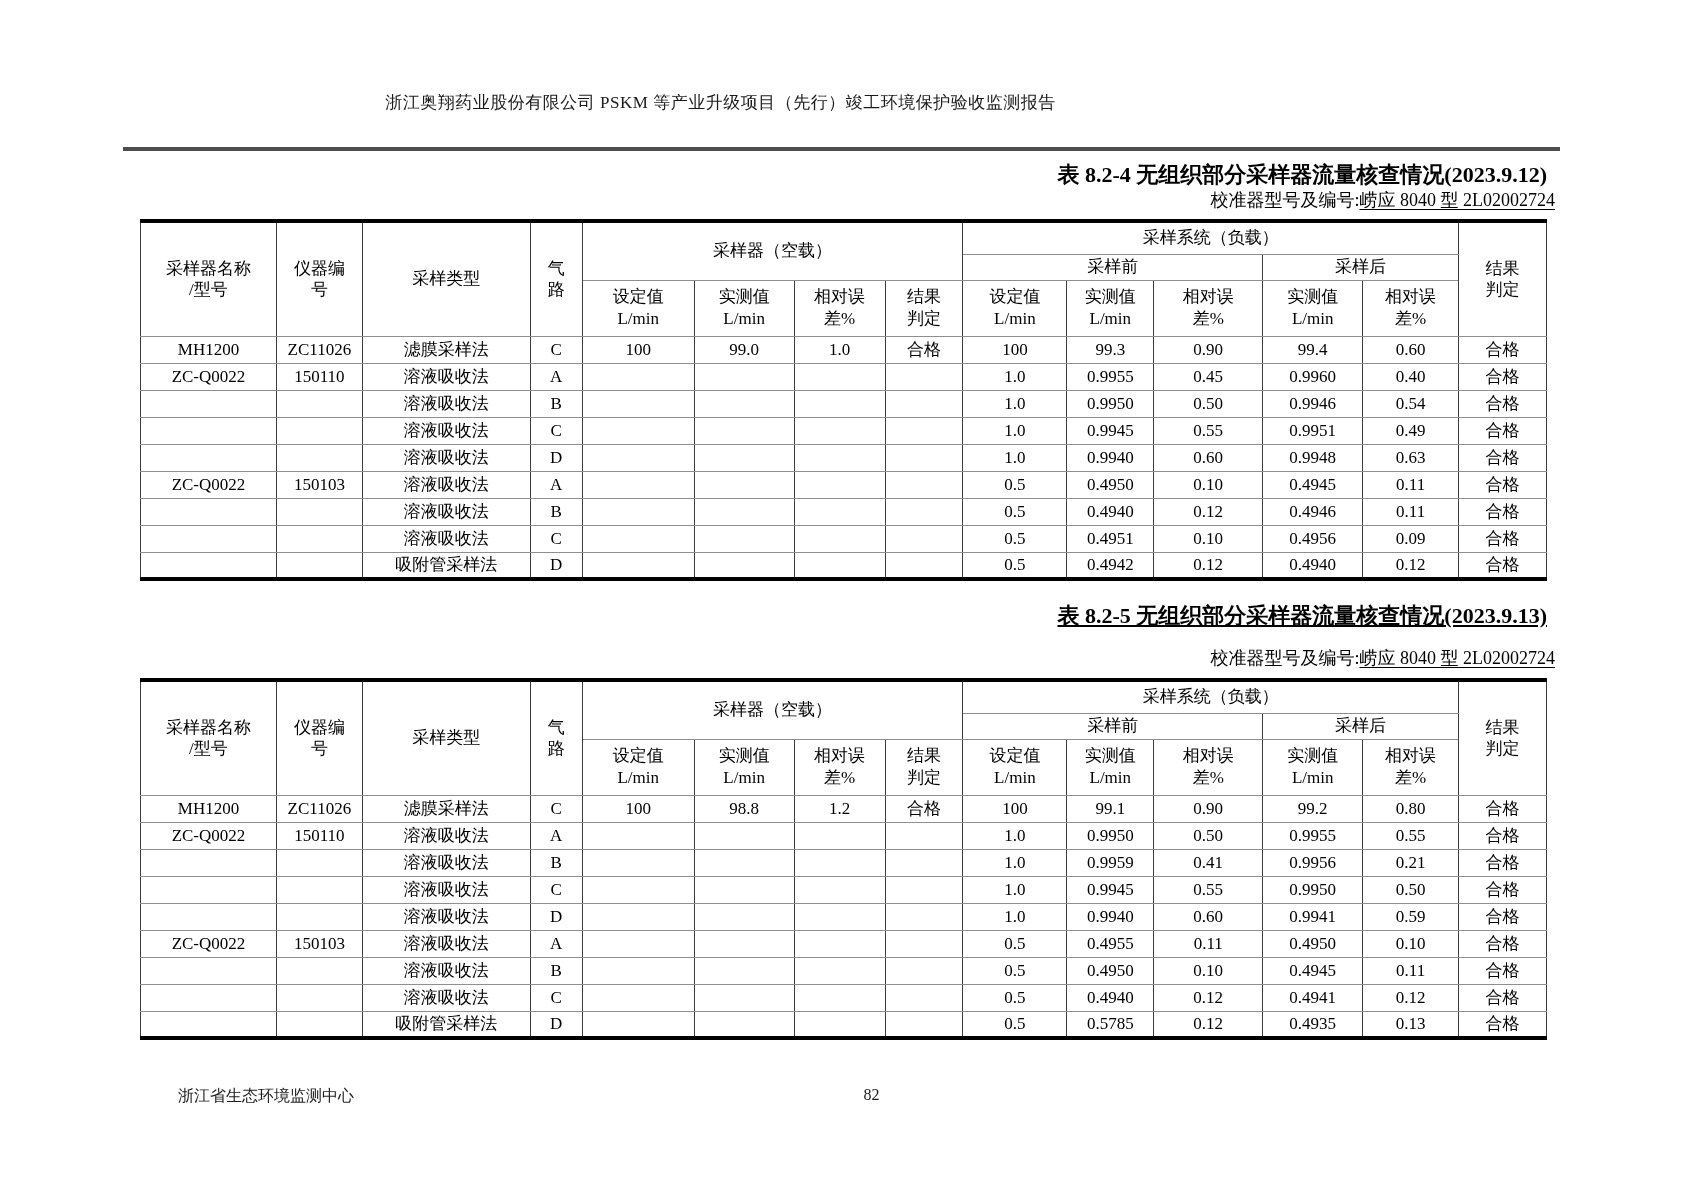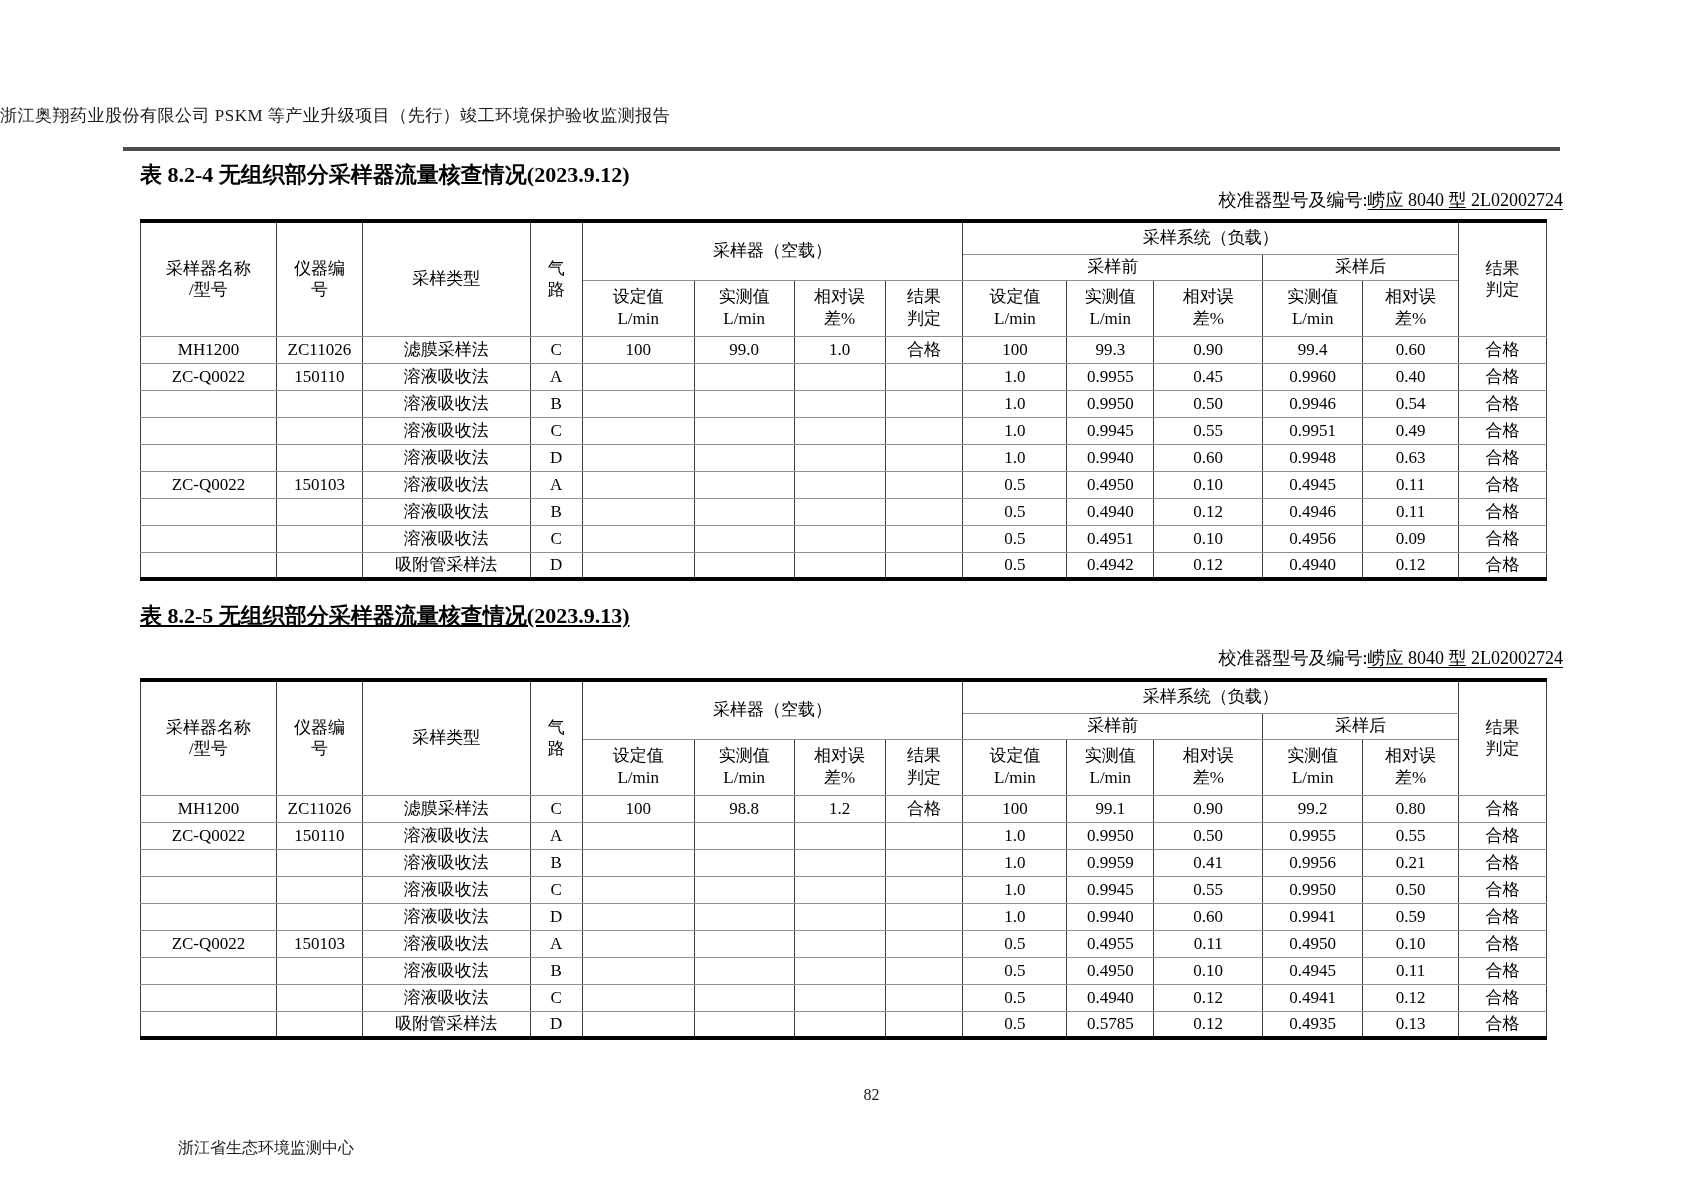--- a/index.html
+++ b/index.html
@@ -1,36 +1,36 @@
 <!DOCTYPE html>
 <html><head>
 <meta charset="utf-8">
 <style>
   html,body { margin:0; padding:0; }
   body {
     width:1683px; height:1190px; background:#ffffff; position:relative;
     font-family:"Liberation Serif","DejaVu Serif",serif; color:#111;
   }
   .doc-header {
-    position:absolute; top:104px; left:0; width:1441px;
-    text-align:left; font-size:17px; letter-spacing:0.5px; color:#1a1a1a;
+    position:absolute; top:91px; left:0; width:1441px;
+    text-align:center; font-size:17px; letter-spacing:0.5px; color:#1a1a1a;
   }
   .top-rule {
     position:absolute; top:147px; left:123px; width:1437px; height:4px;
     background:#4d4d4d;
   }
   .content { position:absolute; left:140px; top:0; width:1407px; }
   .table-title {
-    position:absolute; left:0; width:100%; text-align:left;
+    position:absolute; left:0; width:100%; text-align:right;
     font-size:22px; font-weight:bold; color:#000;
   }
   #title-1 { top:160px; }
   #title-2 { top:601px;text-decoration:underline; }
   .calibrator {
-    position:absolute; left:16px; width:100%; text-align:right;
+    position:absolute; left:8px; width:100%; text-align:right;
     font-size:18px; color:#000;
   }
   #cal-1 { top:188px; }
   #cal-2 { top:646px; }
   .cal-value { text-decoration:underline; text-underline-offset:3px; }
   table.check {
     position:absolute; left:0; width:1407px;
     border-collapse:collapse; table-layout:fixed;
     border-top:4px solid #000; border-bottom:4px solid #000;
     border-left:1px solid #3d3d3d; border-right:1px solid #3d3d3d;
@@ -42,21 +42,21 @@
     border-top:1px solid #8f8f8f; border-bottom:1px solid #8f8f8f;
     font-weight:normal; text-align:center; vertical-align:middle;
     padding:0 2px; font-size:17px; line-height:1.28; color:#000;
     overflow:hidden;
   }
   thead th { white-space:pre-line; }
   tr.h1 { height:33px; }
   tr.h2 { height:26px; }
   tr.h3 { height:56px; }
   tbody tr { height:27px; }
-  .footer-org { position:absolute; top:1138px; left:178px; font-size:16px; color:#1a1a1a; }
+  .footer-org { position:absolute; top:1086px; left:178px; font-size:16px; color:#1a1a1a; }
   .footer-page { position:absolute; top:1086px; left:30px; width:1683px; text-align:center; font-size:16px; color:#1a1a1a; }
 </style>
 </head>
 <body>
 
 <div class="doc-header">浙江奥翔药业股份有限公司 PSKM 等产业升级项目（先行）竣工环境保护验收监测报告</div>
 <div class="top-rule"></div>
 
 <div class="content">
 

